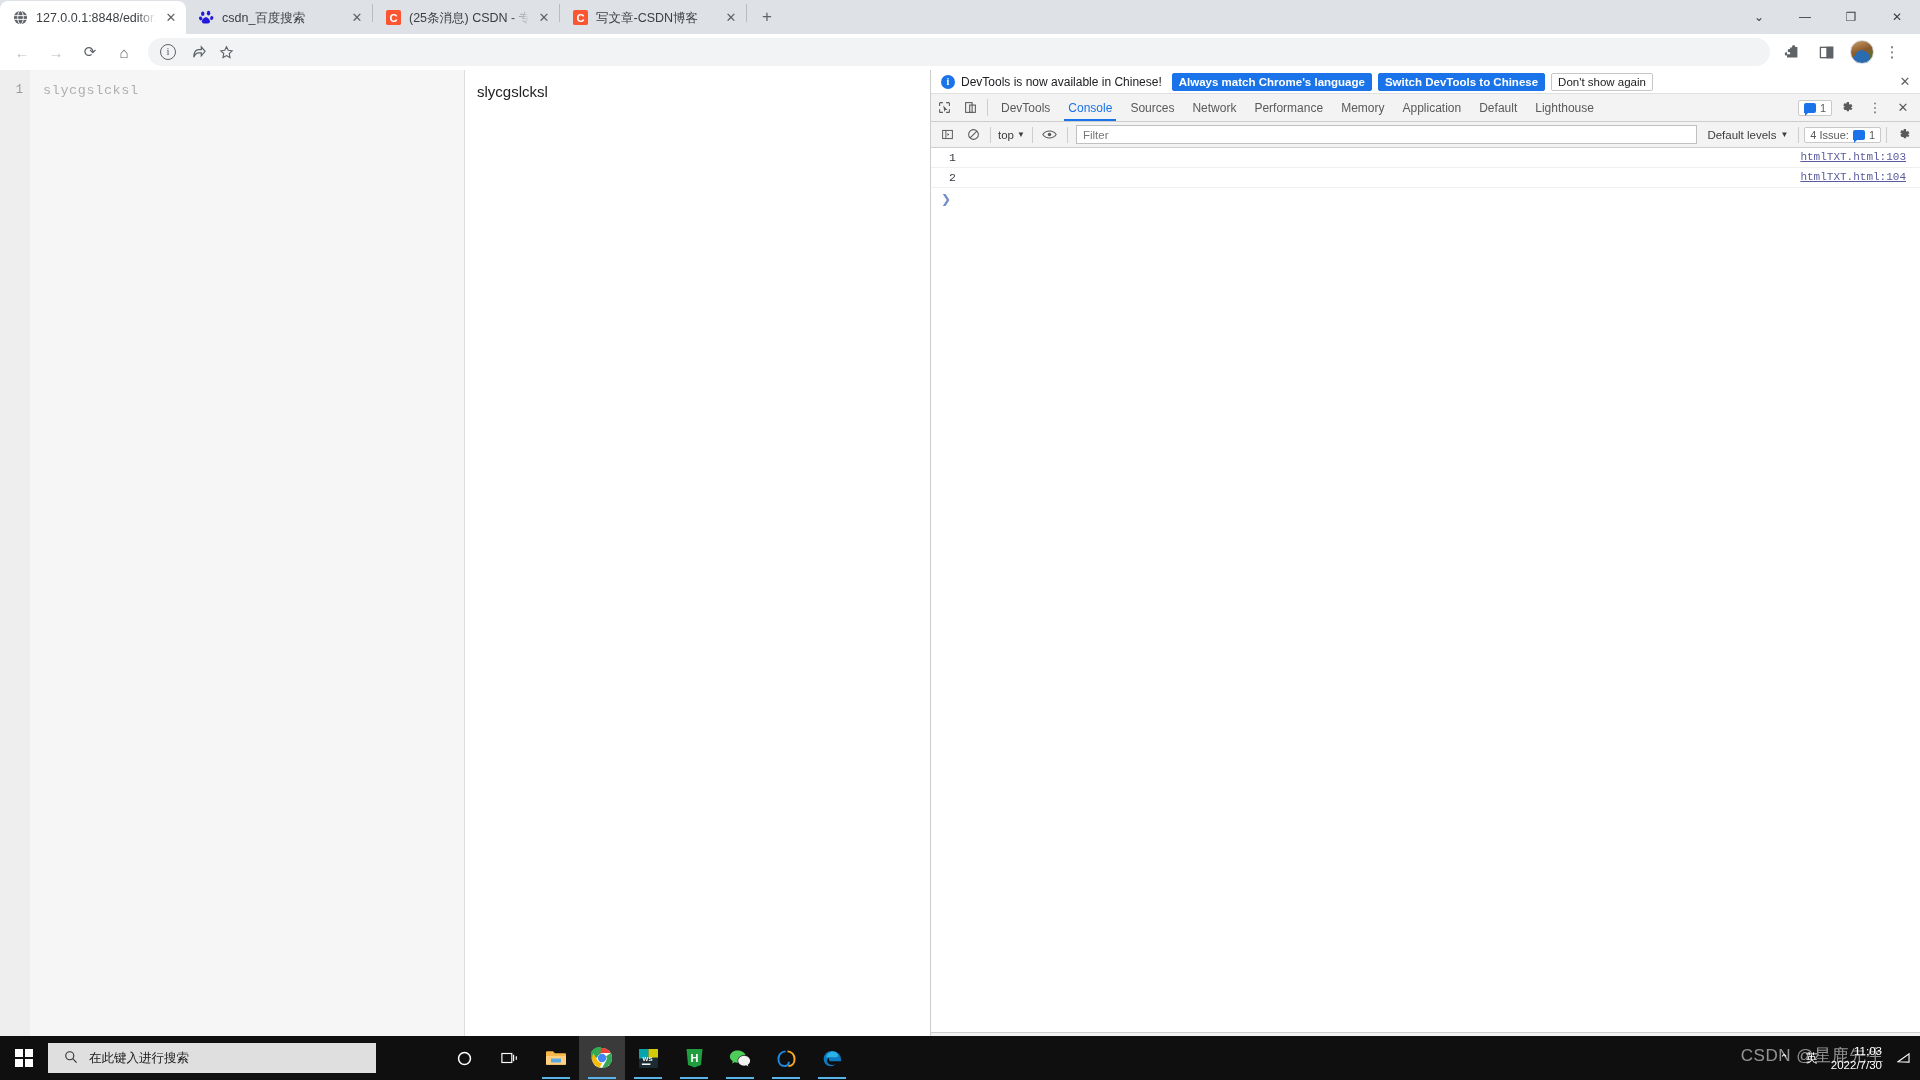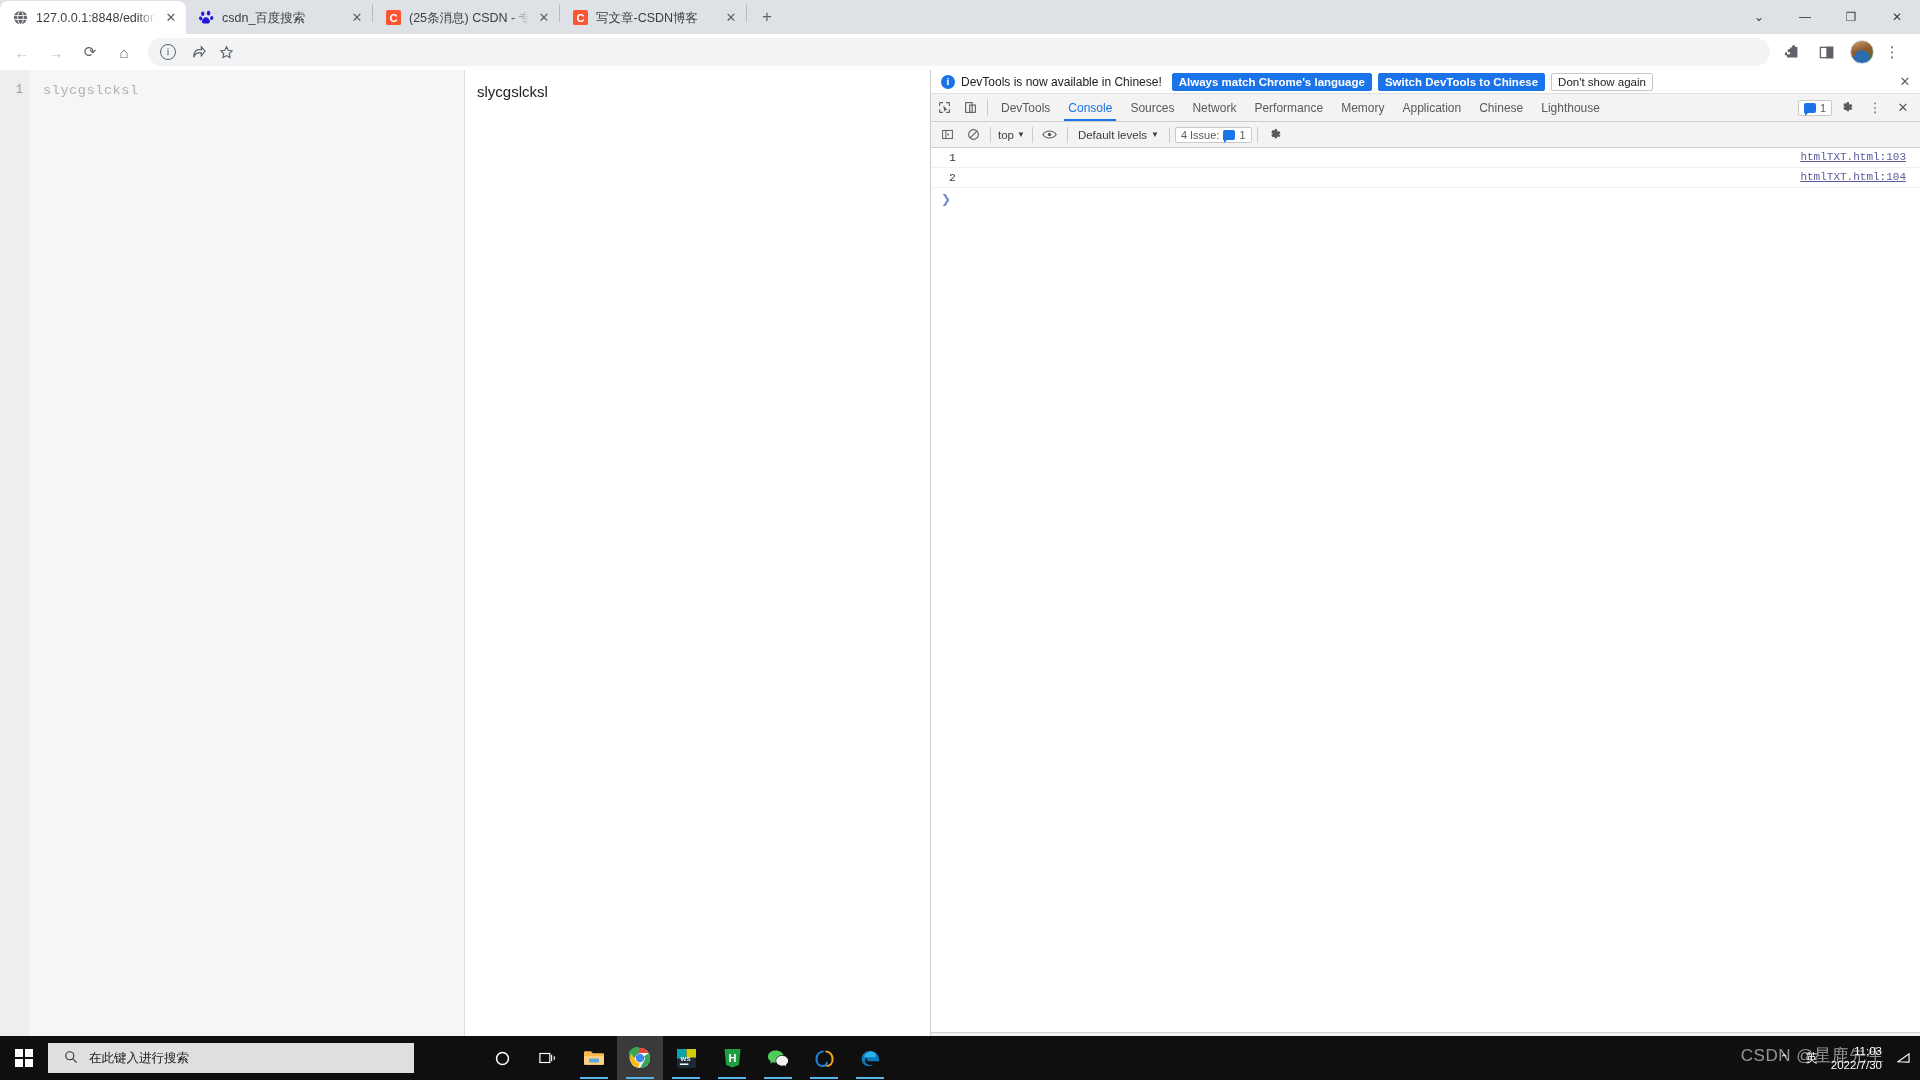--- a/index.html
+++ b/index.html
@@ -197,21 +197,21 @@
 
   
   #taskbar {
     position:absolute; left:0; bottom:0; width:1920px; height:44px;
     background:#0f0f0f; display:flex; align-items:center;
   }
   .tb-start { width:48px;height:44px;display:flex;align-items:center;justify-content:center;}
   .winlogo { width:18px;height:18px;display:grid;grid-template-columns:1fr 1fr;grid-template-rows:1fr 1fr;gap:2px;}
   .winlogo i { background:#fff; display:block; }
   .tb-search {
-    width:366px; height:30px; background:#dfdfdf; display:flex; align-items:center;
+    width:328px; height:30px; background:#dfdfdf; display:flex; align-items:center;
     padding-left:16px; gap:11px; color:#1b1b1b; font-size:12.5px;
   }
   .tb-search .sicon { font-size:14px; color:#333; }
   .tb-icons { display:flex; align-items:center; margin-left:65px; }
   .tb-ic {
     width:46px;height:44px;display:flex;align-items:center;justify-content:center;position:relative;
   }
   .tb-ic.running::after{content:"";position:absolute;bottom:1px;left:9px;right:9px;height:2px;background:#59b4ea;}
   .tb-ic.focus { background:#3a3a3a; }
   .tray { margin-left:auto; display:flex; align-items:center; height:44px; padding-right:6px; position:relative;}
@@ -371,21 +371,21 @@
           </svg>
       </div>
       <div class="dt-vsep"></div>
       <div class="dt-tab">DevTools</div>
       <div class="dt-tab active">Console</div>
       <div class="dt-tab">Sources</div>
       <div class="dt-tab">Network</div>
       <div class="dt-tab">Performance</div>
       <div class="dt-tab">Memory</div>
       <div class="dt-tab">Application</div>
-      <div class="dt-tab">Chinese</div>
+      <div class="dt-tab">Default</div>
       <div class="dt-tab">Lighthouse</div>
       <div class="dt-tabbar-right">
         <span class="issue-pill">
           <span class="chat-ic"></span>
           <span>1</span>
         </span>
         <span class="dt-icbtn">
           <svg width="14" height="14" viewBox="0 0 16 16" fill="#5a5a5a">
               <path d="M8 5.3A2.7 2.7 0 108 10.7 2.7 2.7 0 008 5.3zm6.3 3.4l-1.5-.9c.05-.3.05-.6 0-.9l1.5-.9-1.5-2.6-1.6.7c-.2-.2-.5-.4-.8-.5L10.2 1H7.8l-.2 1.6c-.3.1-.6.3-.8.5l-1.6-.7-1.5 2.6 1.5.9c-.05.3-.05.6 0 .9l-1.5.9 1.5 2.6 1.6-.7c.2.2.5.4.8.5l.2 1.6h2.4l.2-1.6c.3-.1.6-.3.8-.5l1.6.7z"></path>
             </svg>
@@ -415,20 +415,23 @@
         <span style="font-size:8px">▼</span>
       </div>
       <div class="fb-sep"></div>
       <div class="fb-ic">
         <svg width="15" height="13" viewBox="0 0 18 12" fill="none" stroke="#5a5a5a" stroke-width="1.3">
             <path d="M1 6s3-4.2 8-4.2S17 6 17 6s-3 4.2-8 4.2S1 6 1 6z"></path>
             <circle cx="9" cy="6" r="2.1" fill="#5a5a5a" stroke="none"></circle>
           </svg>
       </div>
       <div class="fb-sep"></div>
+      <div class="fb-filter">
+        <span>Filter</span>
+      </div>
       <div class="fb-levels">
         <span>Default levels</span>
         <span style="font-size:8px">▼</span>
       </div>
       <div class="fb-sep"></div>
       <div class="issue-pill">
         <span>4 Issue:</span>
         <span class="chat-ic"></span>
         <span>1</span>
       </div>

